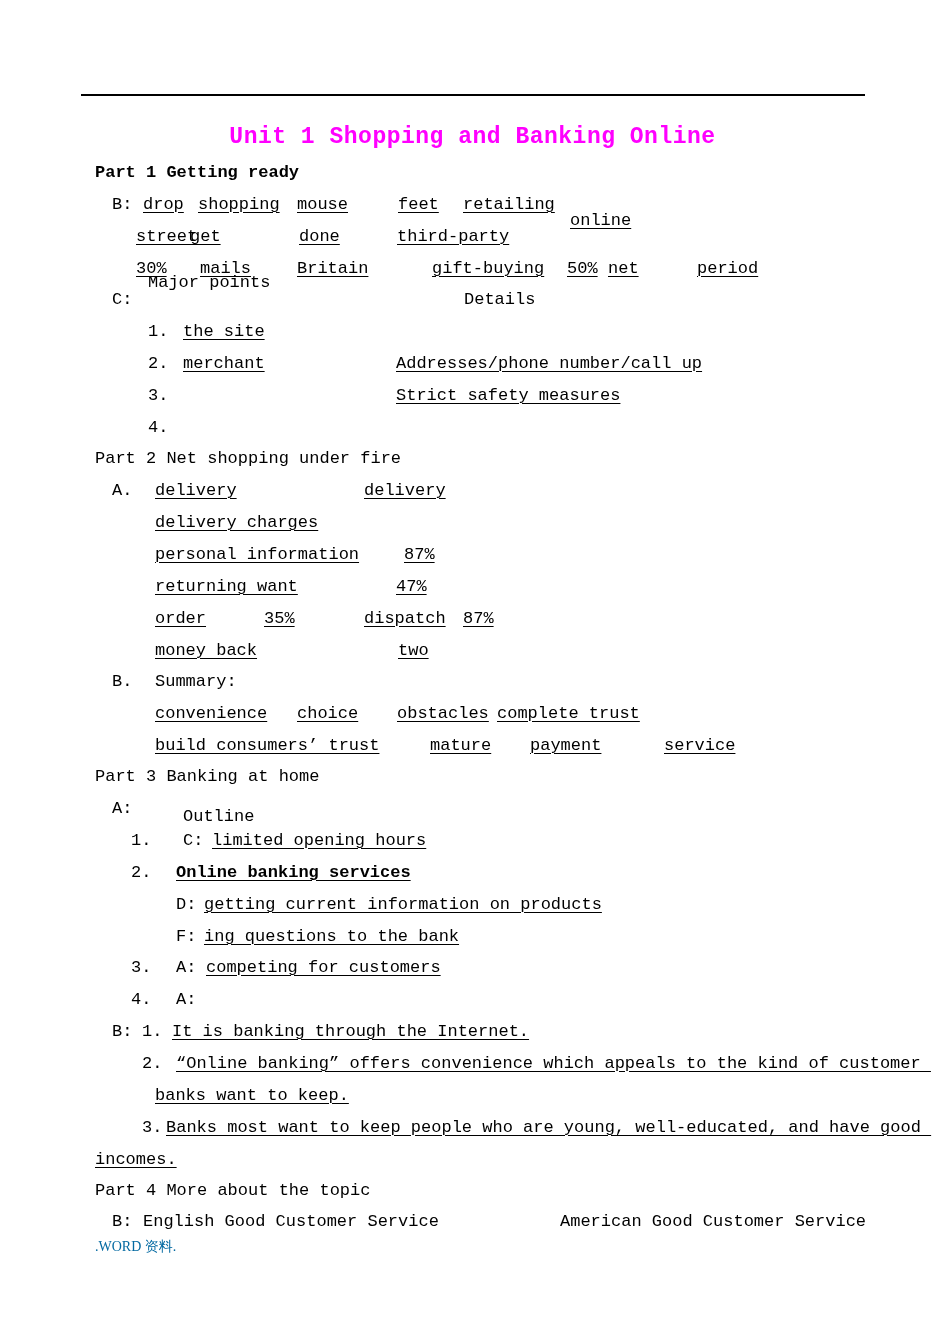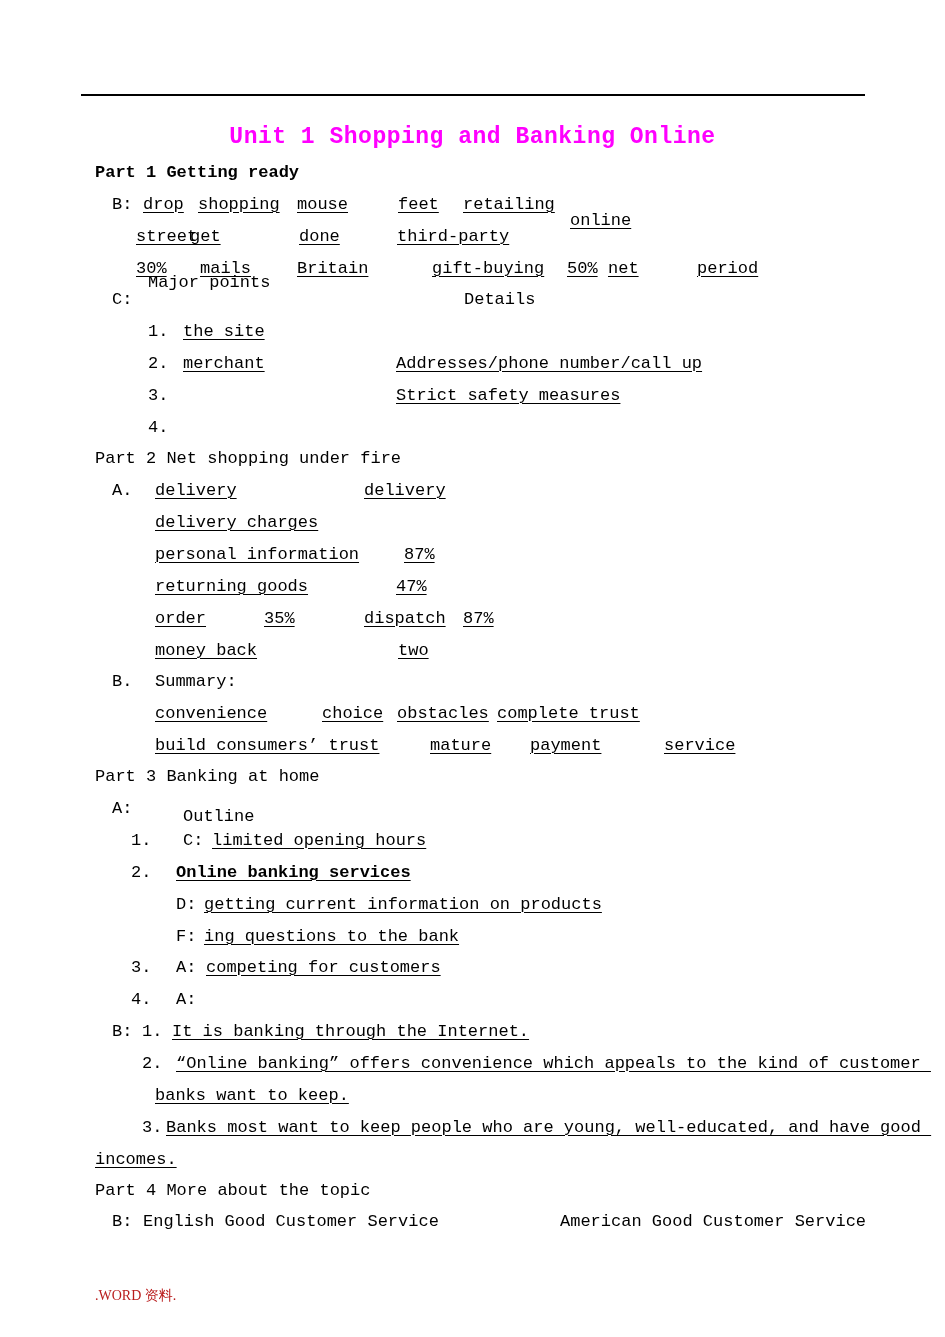--- a/index.html
+++ b/index.html
@@ -64,24 +64,24 @@
   .u-bold {
     font-weight: bold;
     text-decoration: underline;
     text-underline-offset: 3px;
     text-decoration-thickness: 1px;
   }
   
   .footer {
     position: absolute;
     left: 95px;
-    top: 1287px;
+    top: 1238px;
     font-family: "Liberation Serif", "DejaVu Serif", serif;
     font-size: 14px;
-    color: #b91c1c;
+    color: #0369a1;
     white-space: pre;
   }
 </style>
 </head>
 <body>
 
 <div class="page">
 
   <div class="top-rule"></div>
 
@@ -130,36 +130,36 @@
 
   <div class="ln" style="left:112px; top:481px;">A.</div>
   <div class="ln u" style="left:155px; top:481px;">delivery</div>
   <div class="ln u" style="left:364px; top:481px;">delivery</div>
 
   <div class="ln u" style="left:155px; top:513px;">delivery charges</div>
 
   <div class="ln u" style="left:155px; top:545px;">personal information</div>
   <div class="ln u" style="left:404px; top:545px;">87%</div>
 
-  <div class="ln u" style="left:155px; top:577px;">returning goods</div>
+  <div class="ln u" style="left:155px; top:577px;">returning want</div>
   <div class="ln u" style="left:396px; top:577px;">47%</div>
 
   <div class="ln u" style="left:155px; top:609px;">order</div>
   <div class="ln u" style="left:264px; top:609px;">35%</div>
   <div class="ln u" style="left:364px; top:609px;">dispatch</div>
   <div class="ln u" style="left:463px; top:609px;">87%</div>
 
   <div class="ln u" style="left:155px; top:641px;">money back</div>
   <div class="ln u" style="left:398px; top:641px;">two</div>
 
   <div class="ln" style="left:112px; top:672px;">B.</div>
   <div class="ln" style="left:155px; top:672px;">Summary:</div>
 
   <div class="ln u" style="left:155px; top:704px;">convenience</div>
-  <div class="ln u" style="left:297px; top:704px;margin-left:25px;">choice</div>
+  <div class="ln u" style="left:297px; top:704px;">choice</div>
   <div class="ln u" style="left:397px; top:704px;">obstacles</div>
   <div class="ln u" style="left:497px; top:704px;">complete trust</div>
 
   <div class="ln u" style="left:155px; top:736px;">build consumers’ trust</div>
   <div class="ln u" style="left:430px; top:736px;">mature</div>
   <div class="ln u" style="left:530px; top:736px;">payment</div>
   <div class="ln u" style="left:664px; top:736px;">service</div>
 
   <div class="ln" style="left:95px; top:767px;">Part 3 Banking at home</div>
 

